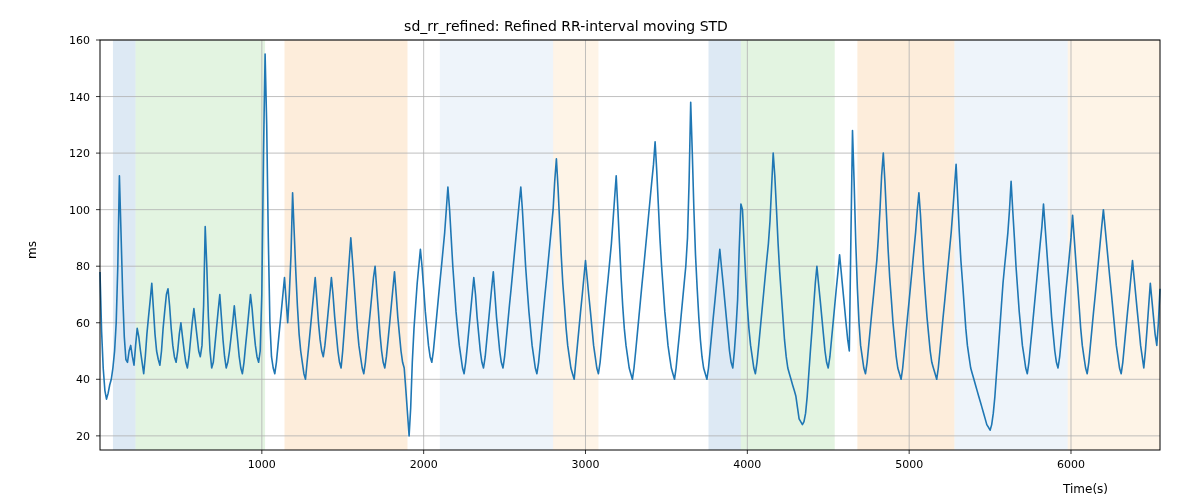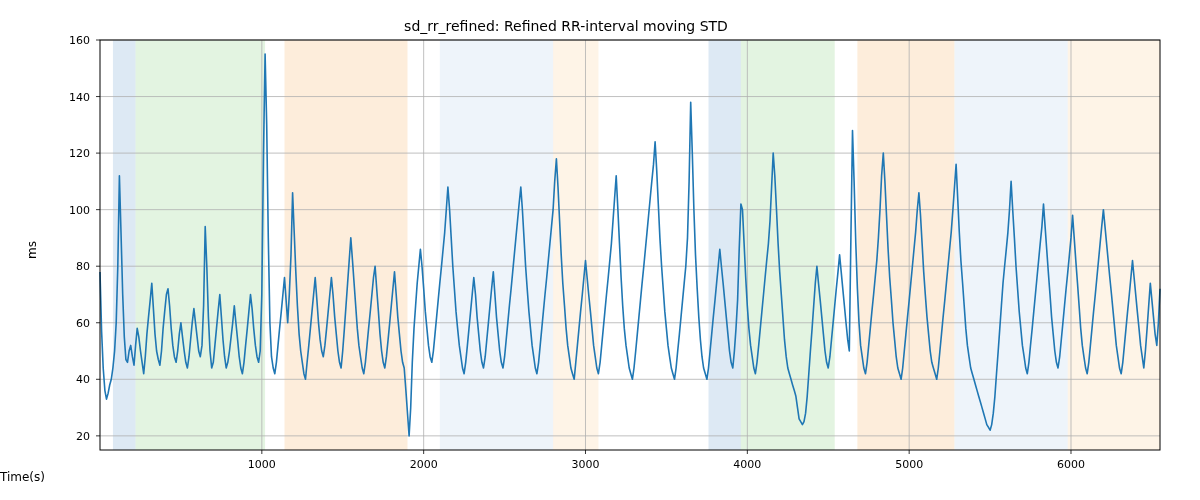--- a/index.html
+++ b/index.html
@@ -35,24 +35,24 @@
     align-items: center;
     justify-content: center;
   }
   .ylabel span {
     transform: rotate(-90deg);
     font-size: 12px;
     white-space: nowrap;
   }
   .xlabel {
     position: absolute;
-    bottom: 16px;
+    bottom: 4px;
     left: 0;
     width: 1108px;
-    text-align: left;
+    text-align: right;
     font-size: 12px;
   }
   .axes {
     position: absolute;
     left: 100px;
     top: 40px;
     width: 1060px;
     height: 410px;
   }
   svg {

